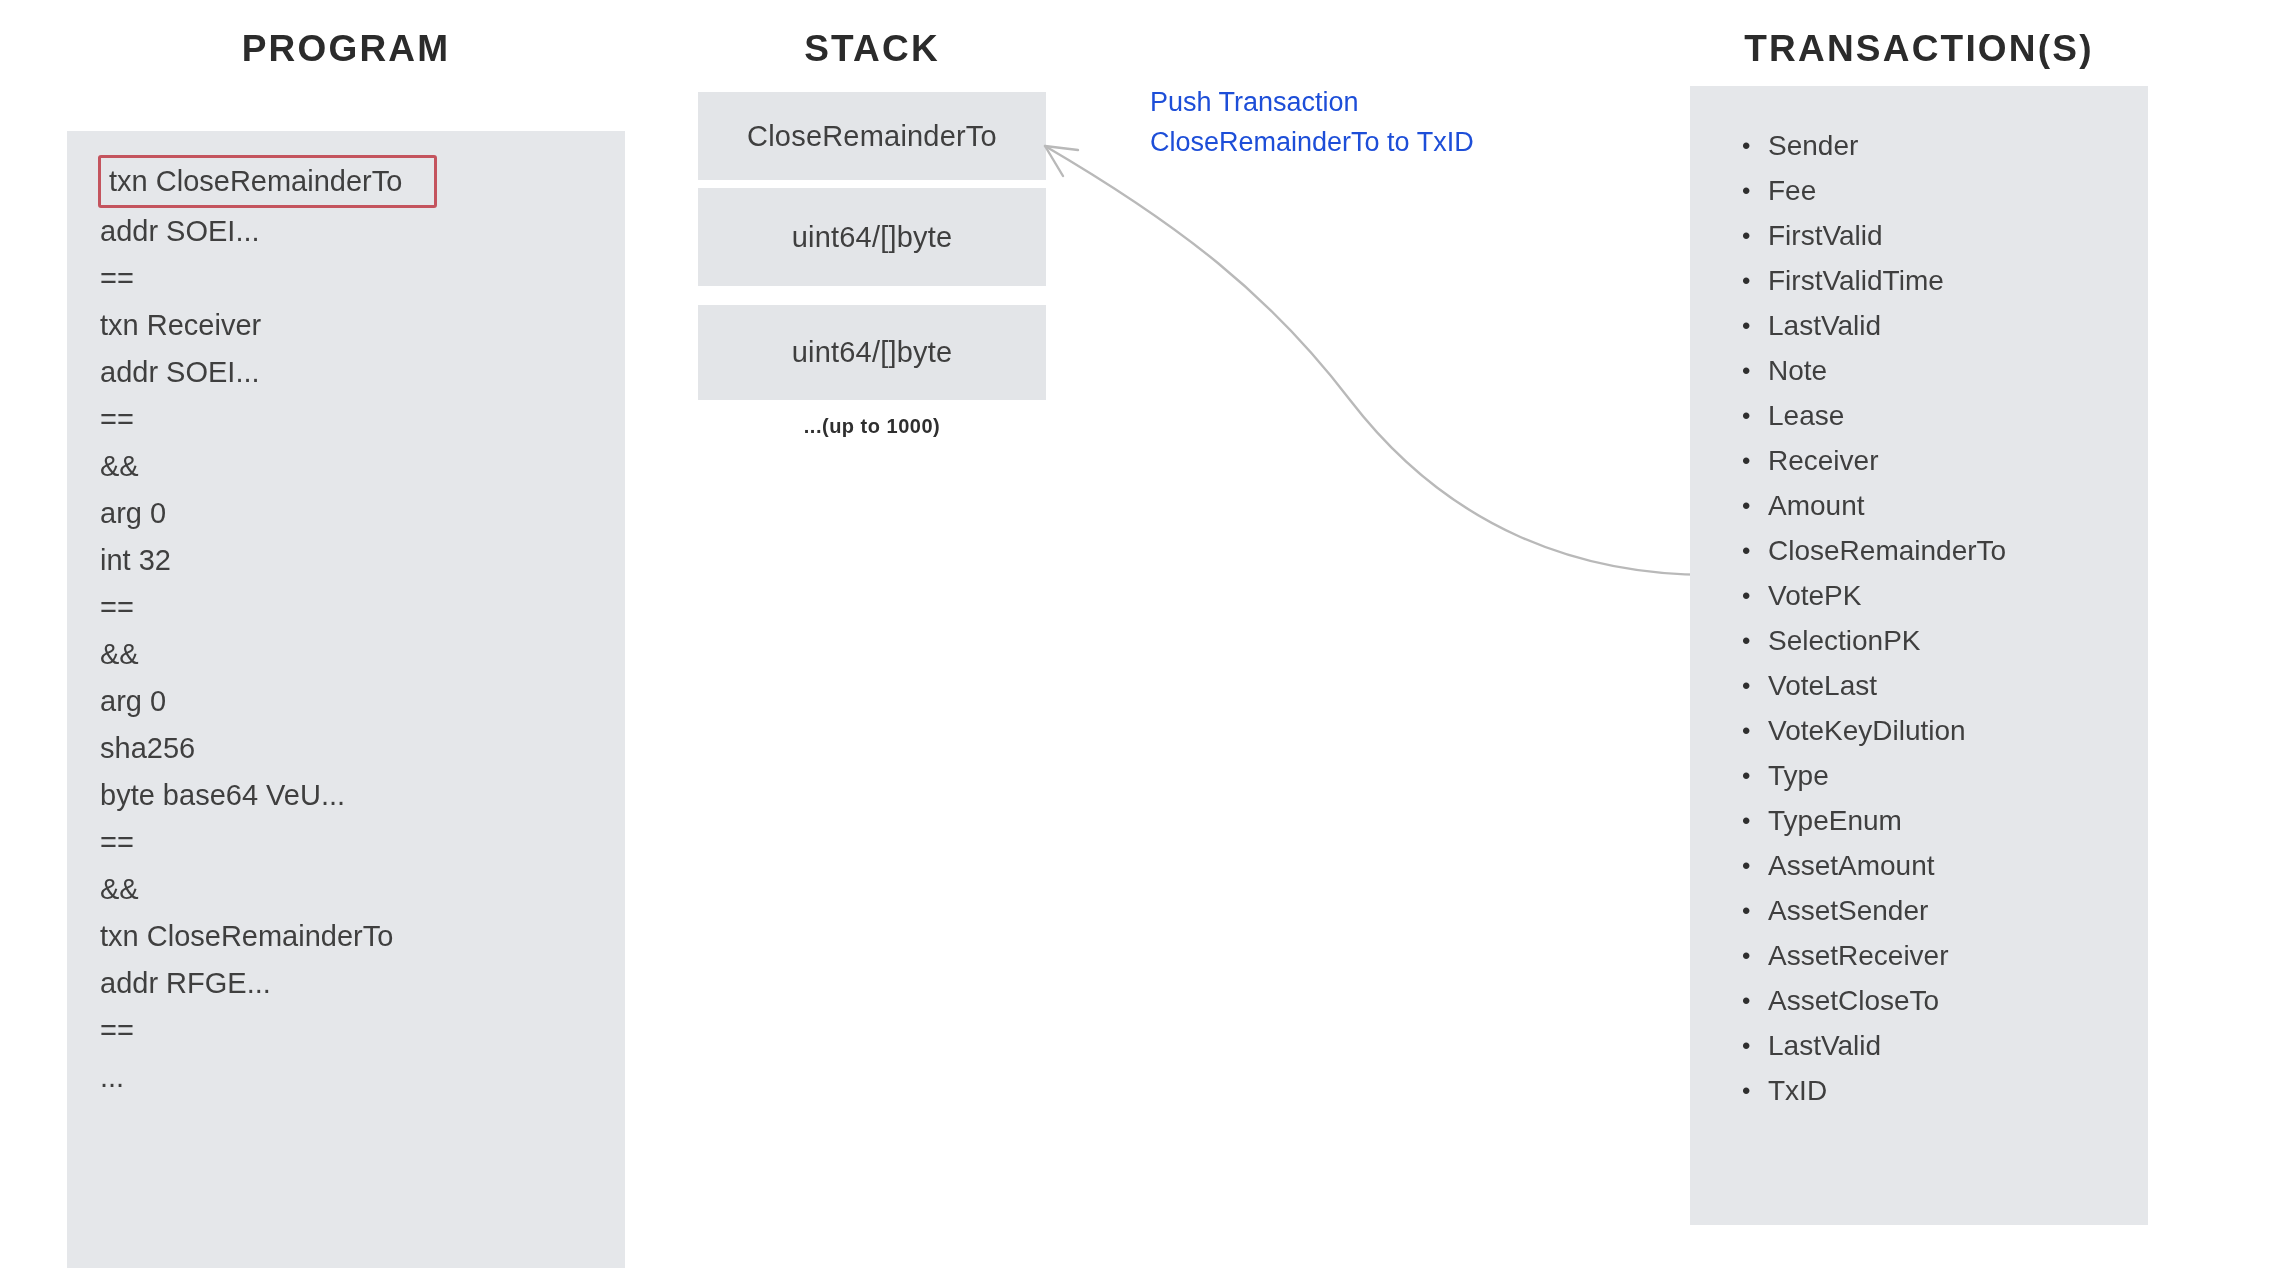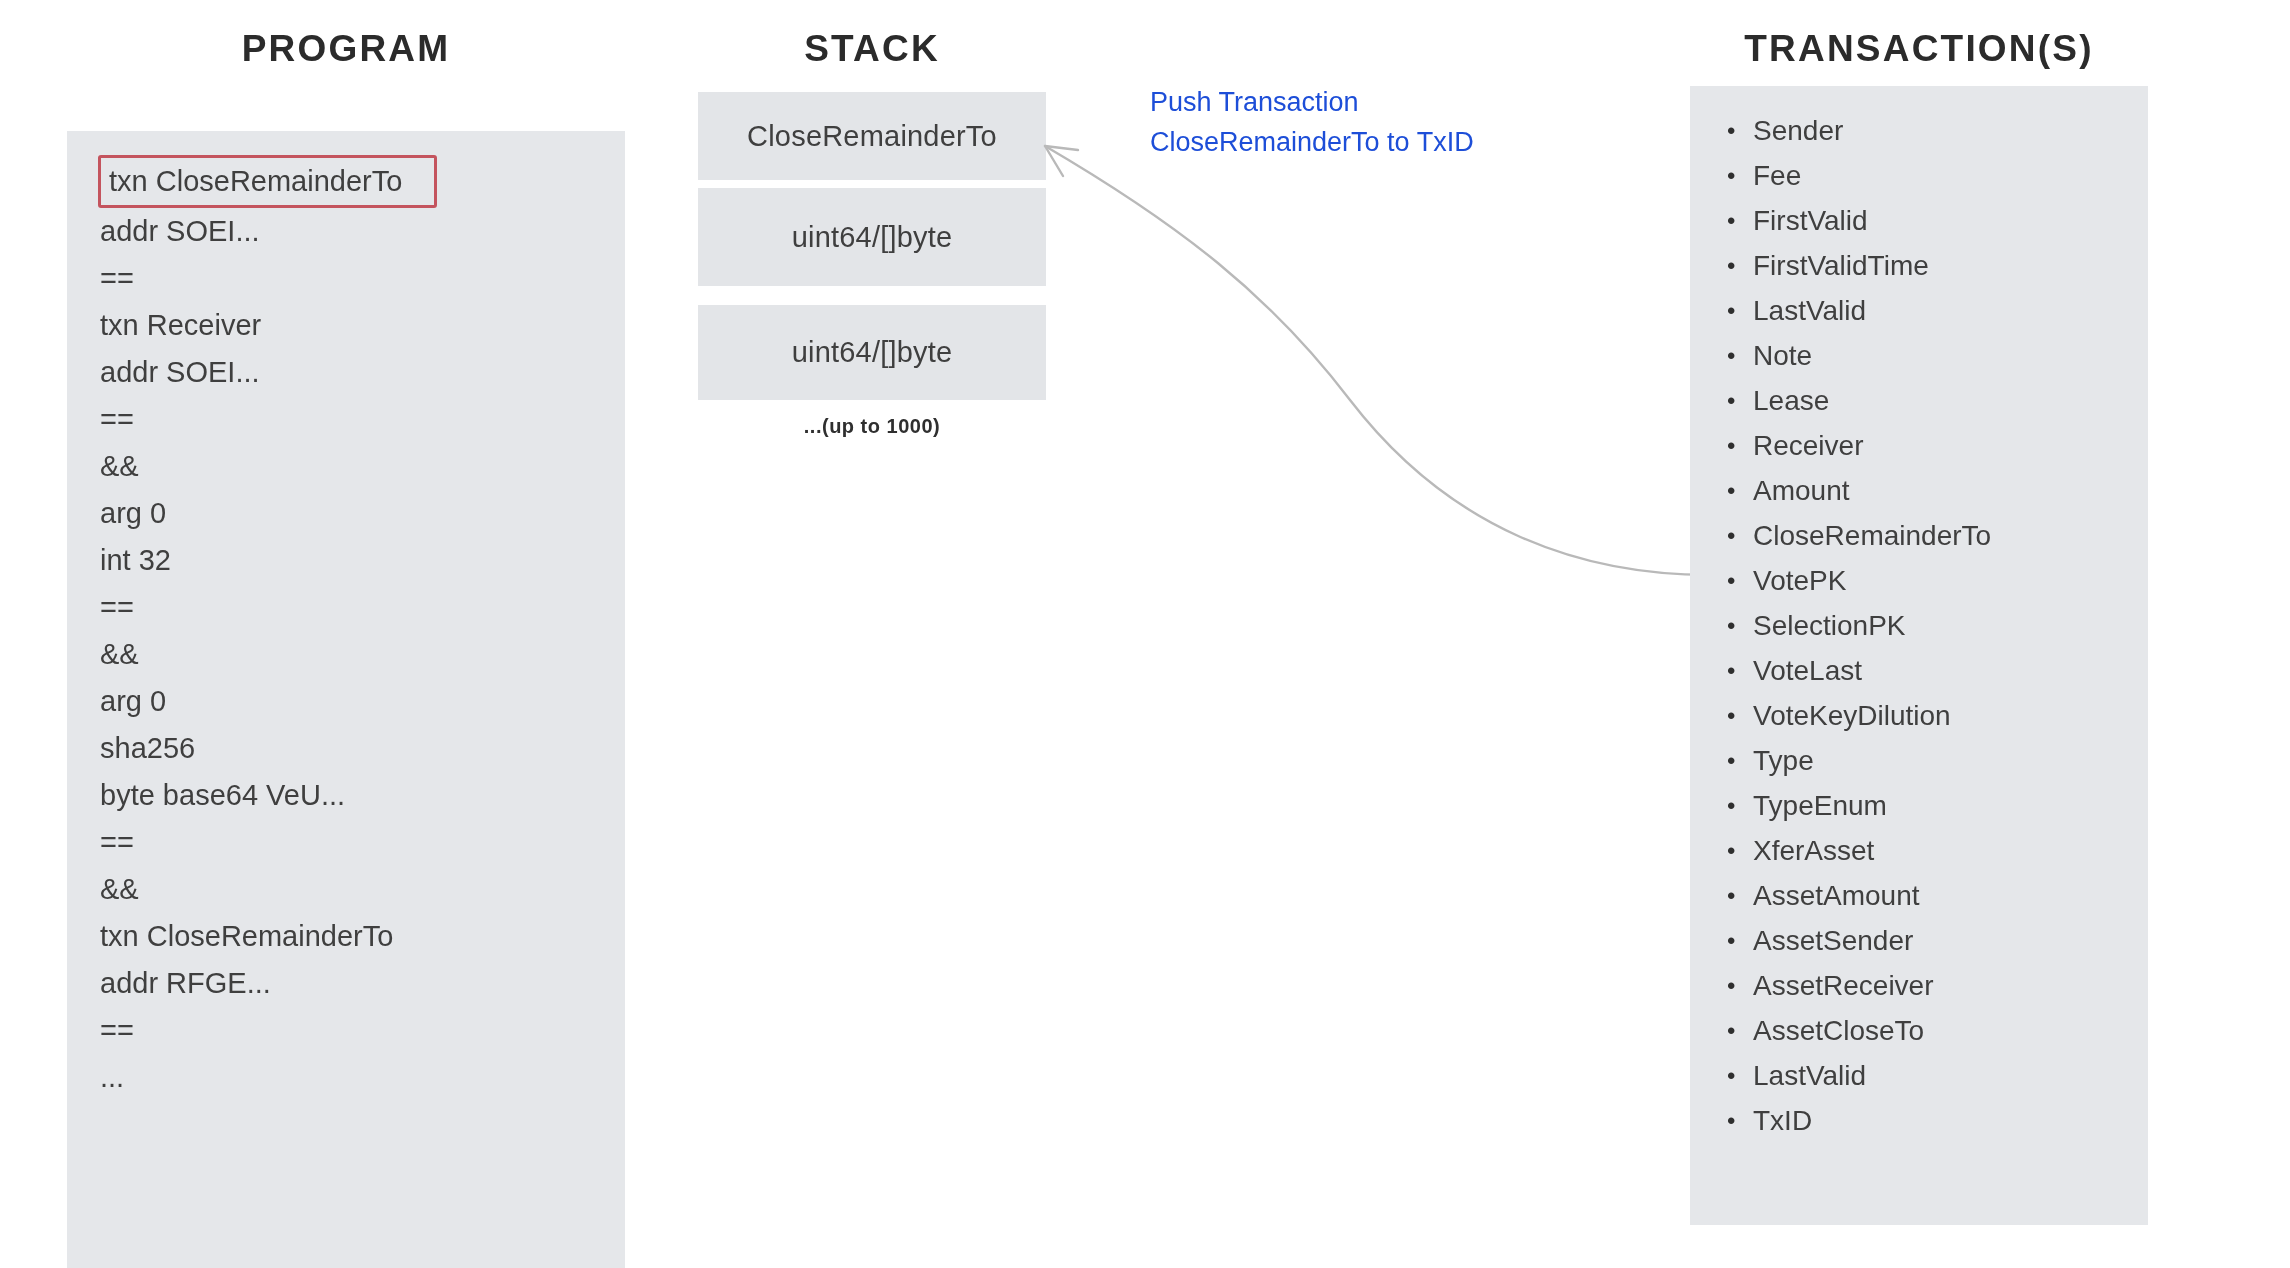--- a/index.html
+++ b/index.html
@@ -128,21 +128,21 @@
     width: 458px;
     height: 1139px;
     background: #e5e7ea;
   }
   #transaction-list {
     position: absolute;
     left: 37px;
     top: 22px;
     right: 12px;
     list-style: none;
-    margin: 0;
+    margin: 15px;
     padding: 0;
   }
   .transaction-item {
     font-size: 28px;
     line-height: 45px;
     height: 45px;
     color: #3f3f3f;
     white-space: nowrap;
     position: relative;
     padding-left: 26px;
@@ -217,21 +217,20 @@
       <li class="transaction-item">Lease</li>
       <li class="transaction-item">Receiver</li>
       <li class="transaction-item">Amount</li>
       <li class="transaction-item">CloseRemainderTo</li>
       <li class="transaction-item">VotePK</li>
       <li class="transaction-item">SelectionPK</li>
       <li class="transaction-item">VoteLast</li>
       <li class="transaction-item">VoteKeyDilution</li>
       <li class="transaction-item">Type</li>
       <li class="transaction-item">TypeEnum</li>
-      <li class="transaction-item">XferAsset</li>
       <li class="transaction-item">AssetAmount</li>
       <li class="transaction-item">AssetSender</li>
       <li class="transaction-item">AssetReceiver</li>
       <li class="transaction-item">AssetCloseTo</li>
       <li class="transaction-item">LastValid</li>
       <li class="transaction-item">TxID</li>
     </ul>
 </div>
 
 </body></html>

